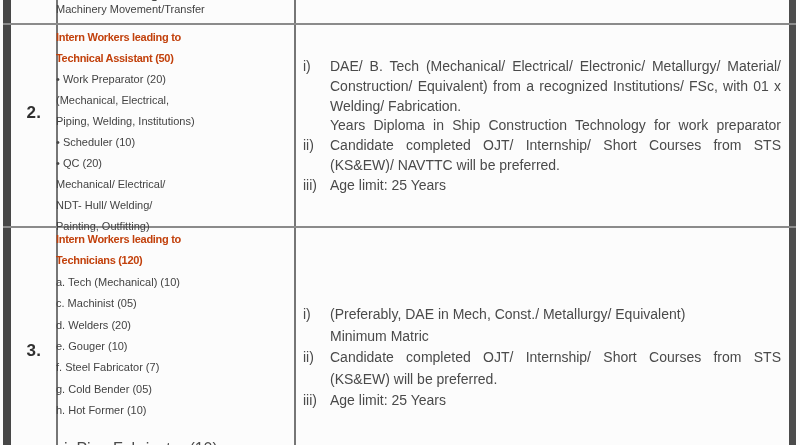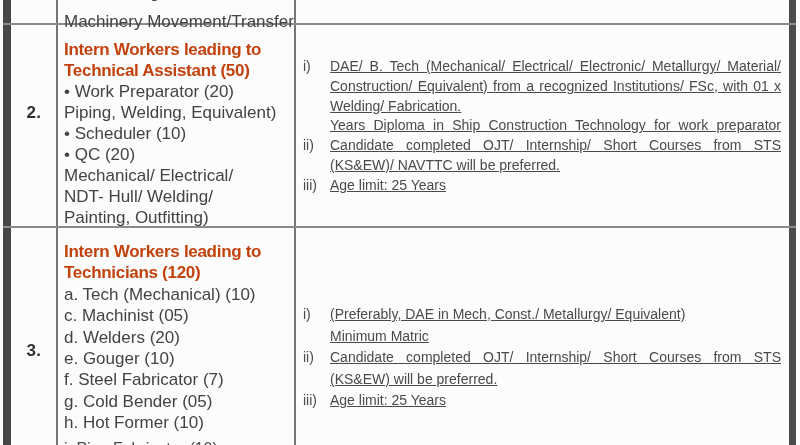--- a/index.html
+++ b/index.html
@@ -22,22 +22,22 @@
   
   .rownum {
     position:absolute; left:12px; width:44px; text-align:center;
     font-size:17px; font-weight:bold; color:#303030; letter-spacing:0.5px;
   }
   .rownum.n2 { top:103px; }
   .rownum.n3 { top:341px; }
 
   
   .titleblock {
-    position:absolute; left:64px; width:230px; white-space:nowrap;
-    font-size:17px; color:#434343;margin-top:12px;
+    position:absolute; left:56px; width:230px; white-space:nowrap;
+    font-size:11px; color:#434343;
   }
   .titleblock.r1 { top:-1px; line-height:21px; }
   .titleblock.r2 { top:27px;  line-height:21px; }
   .titleblock.r3 { top:229px; line-height:21.4px; }
   .tline { display:block; }
   .tline.hd { font-weight:bold; color:#c2410c; letter-spacing:-0.3px; }
 
   
   .frag-top {
     position:absolute; left:150px; top:-18px; font-size:16px; line-height:21px;
@@ -47,21 +47,21 @@
     position:absolute; left:64px; top:438px; font-size:16px; line-height:21px;
     color:#4a4a4a; white-space:nowrap;
   }
 
   
   .reqblock { position:absolute; left:303px; width:478px; font-size:14px; color:#4a4a4a; }
   .reqblock.r2 { top:57px;  line-height:19.8px; }
   .reqblock.r3 { top:304px; line-height:21.5px; }
   .req-item { display:flex; align-items:flex-start; }
   .req-marker { flex:0 0 27px; }
-  .req-lines { flex:1 1 auto; min-width:0;text-decoration:underline; }
+  .req-lines { flex:1 1 auto; min-width:0; }
   .rl { display:block; white-space:nowrap; }
   .rl.j { white-space:normal; text-align:justify; text-align-last:justify; }
 </style>
 </head>
 <body>
 
 <div id="screen">
 
   <div class="vbar left"></div>
   <div class="vbar right"></div>
@@ -75,21 +75,22 @@
   <div class="titleblock r1">
     <span class="tline">Machinery Movement/Transfer</span>
   </div>
 
   <div class="rownum n2">2.</div>
 
   <div class="titleblock r2">
     <span class="tline hd">Intern Workers leading to</span>
     <span class="tline hd">Technical Assistant (50)</span>
     <span class="tline">• Work Preparator (20)</span>
-    <span class="tline">Piping, Welding, Equivalent)</span>
+    <span class="tline">(Mechanical, Electrical,</span>
+    <span class="tline">Piping, Welding, Institutions)</span>
     <span class="tline">• Scheduler (10)</span>
     <span class="tline">• QC (20)</span>
     <span class="tline">Mechanical/ Electrical/</span>
     <span class="tline">NDT- Hull/ Welding/</span>
     <span class="tline">Painting, Outfitting)</span>
   </div>
 
   <div class="reqblock r2">
     <div class="req-item">
       <span class="req-marker">i)</span>

